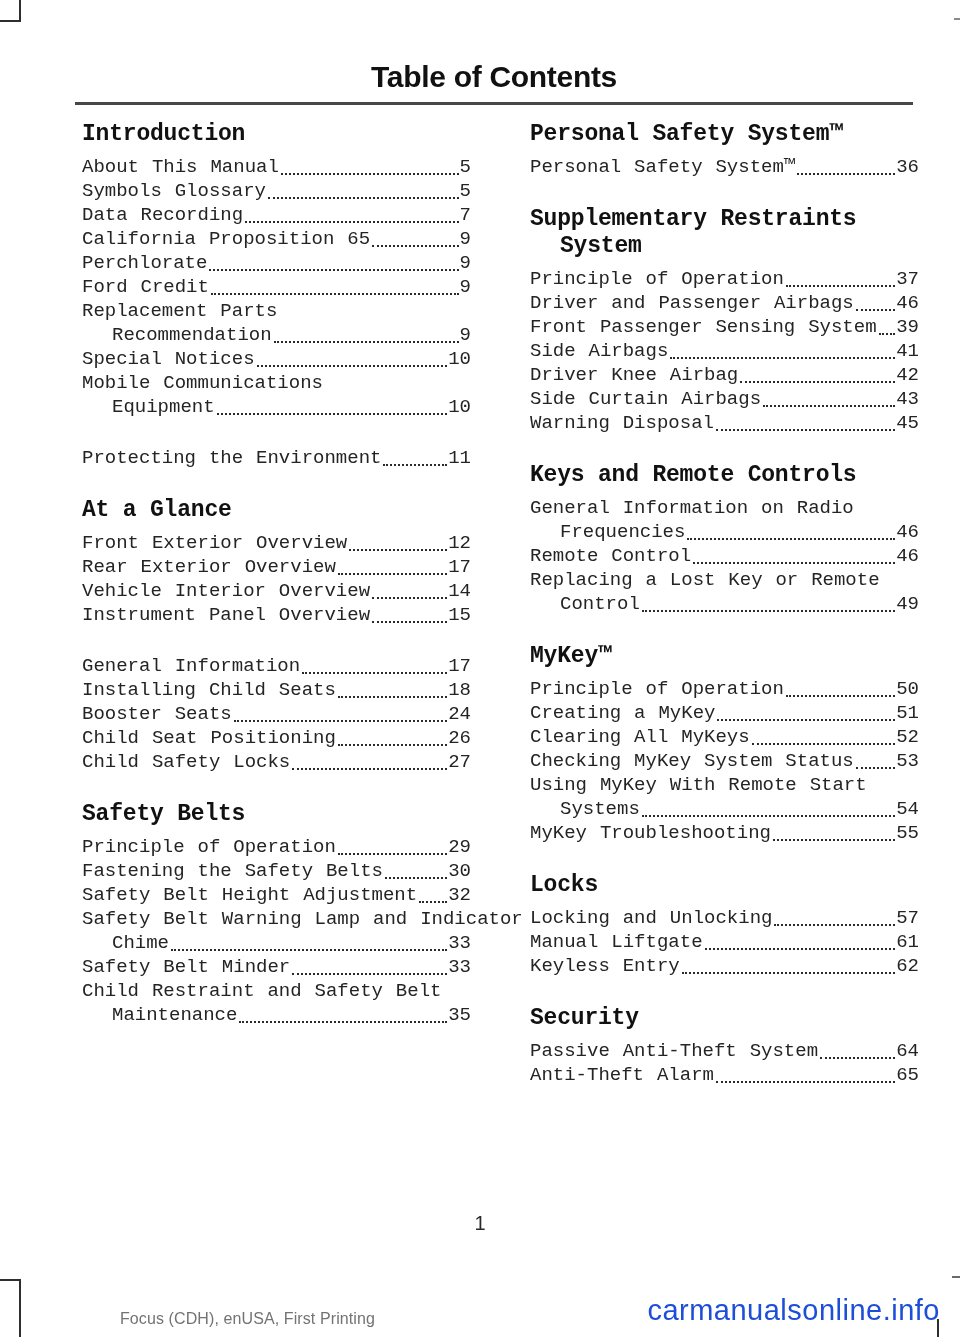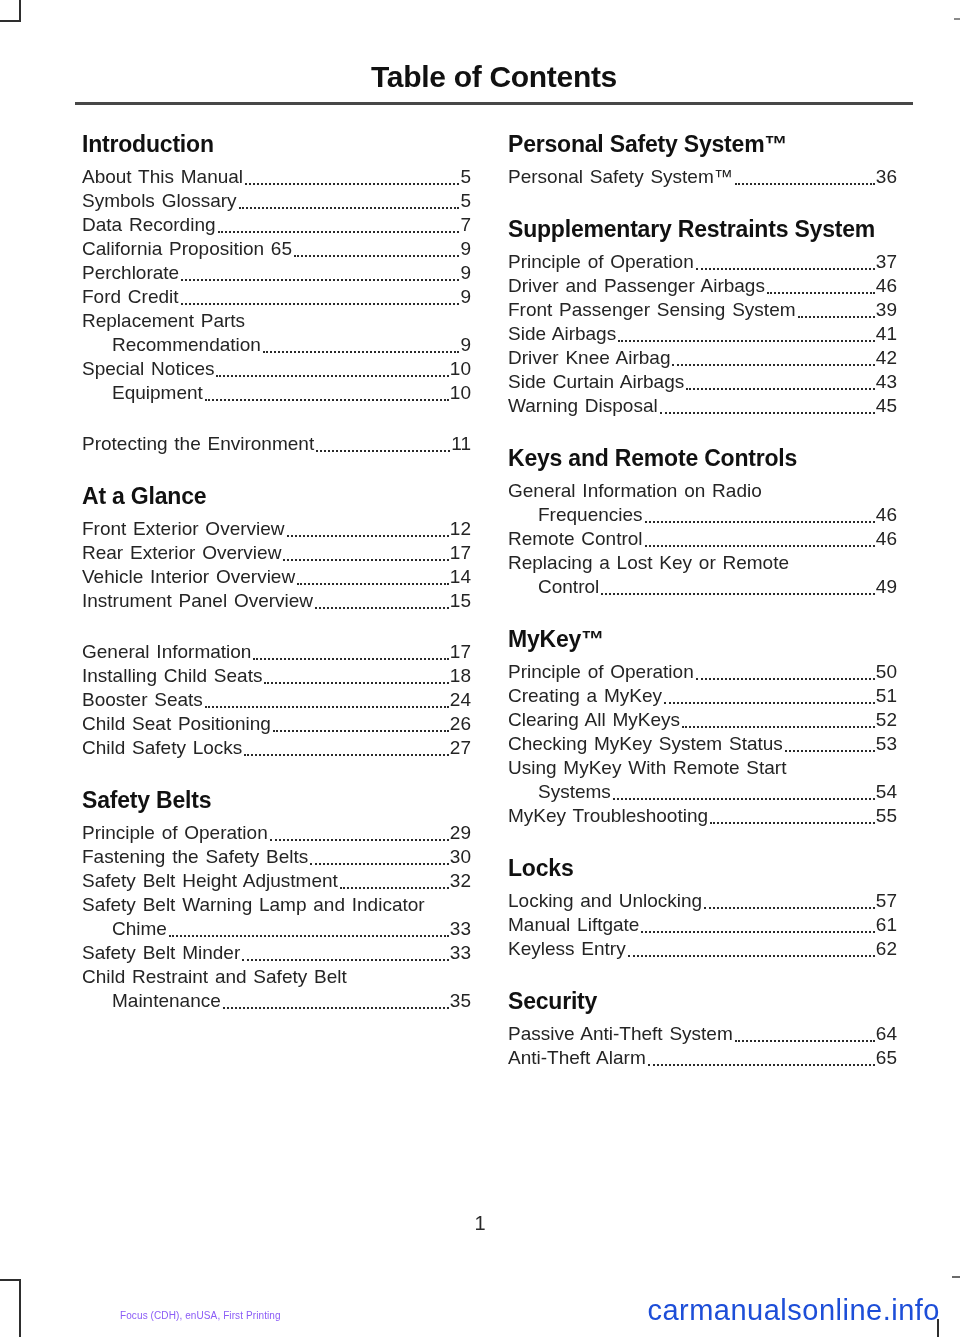--- a/index.html
+++ b/index.html
@@ -27,23 +27,24 @@
     font-size:30px;line-height:34px;
     font-weight:bold;letter-spacing:-0.3px;
     color:#111111;
   }
   .title-rule{
     margin:8px 0 0 75px;width:838px;height:3px;
     background:#474747;
   }
   .columns{
     display:flex;
-    margin:26px 0 0 82px;
+    margin:16px 0 0 82px;
     width:823px;
-    gap:37px;
+    gap:59px;
+    font-family:Liberation Mono, monospace;
   }
   .col{width:389px;flex:none;}
   .toc-section{margin:0 0 27px 0;}
   .toc-section h2{
     margin:0 0 7px 0;
     font-size:23px;line-height:27px;
     font-weight:bold;color:#111111;
     letter-spacing:-0.2px;
     padding-left:30px;text-indent:-30px; 
   }
@@ -60,21 +61,21 @@
     min-width:10px;
   }
   .leader-row .pg{white-space:nowrap;}
 
   .page-number{
     position:absolute;left:0;top:1212px;width:100%;
     text-align:center;font-size:20px;color:#2a2a2a;
   }
   .footer-note{
     position:absolute;left:120px;top:1310px;
-    font-size:10px;color:#8b5cf6;letter-spacing:0.1px;
+    font-size:16px;color:#737373;letter-spacing:0.1px;
   }
   .watermark{
     position:absolute;right:20px;top:1294px;
     font-size:29px;color:#1d4ed8;
     letter-spacing:0.5px;
   }
 </style>
 </head>
 <body>
 
@@ -143,20 +144,21 @@
             </div>
           </div>
           <div class="toc-entry">
             <div class="leader-row">
               <span class="txt">Special Notices</span>
               <span class="dots"></span>
               <span class="pg">10</span>
             </div>
           </div>
           <div class="toc-entry">
+            <div class="pre-line">Mobile Communications</div>
             <div class="leader-row cont">
               <span class="txt">Equipment</span>
               <span class="dots"></span>
               <span class="pg">10</span>
             </div>
           </div>
         </div>
         <div class="toc-section">
           <div class="toc-entry">
             <div class="leader-row">

